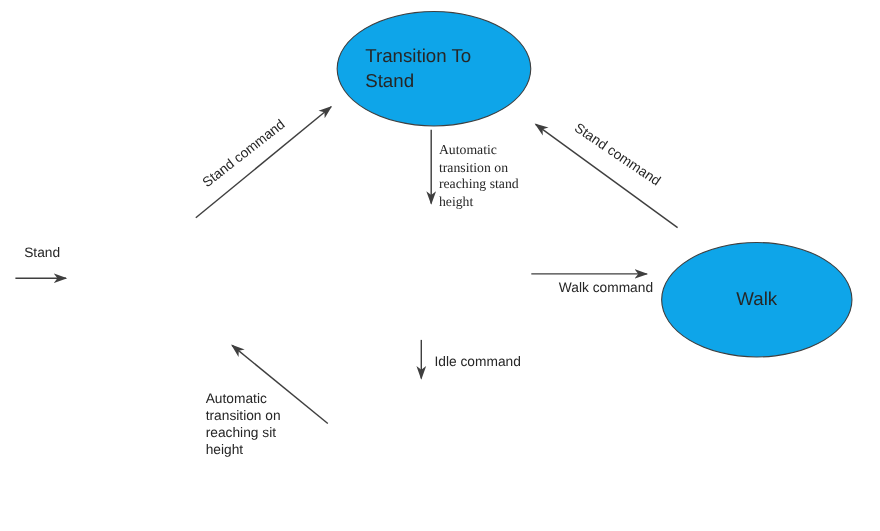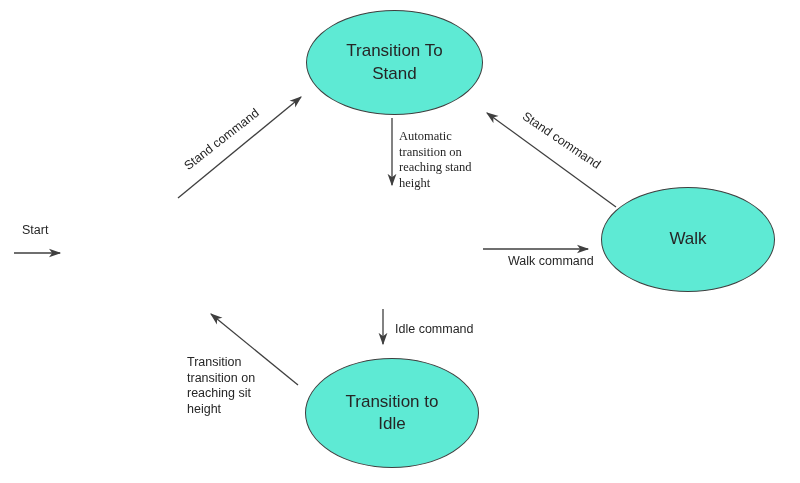--- a/index.html
+++ b/index.html
@@ -17,25 +17,24 @@
   .edge-layer {
     position: absolute;
     left: 0; top: 0;
     width: 800px; height: 483px;
   }
 
   .node {
     position: absolute;
     border: 1.4px solid #3f3f3f;
     border-radius: 50%;
-    background: #5eead4;
+    background: #0ea5e9;
     display: flex;
     align-items: center;
     justify-content: center;
-    text-align: center;
     font-size: 17px;
     line-height: 1.32;
     color: #262626;
   }
   .node .node-label { display: inline-block; }
   .node .narrow { max-width: 125px; }
 
   .edge-label {
     position: absolute;
     font-size: 12.5px;
@@ -43,21 +42,21 @@
     color: #262626;
   }
   .edge-label.rot {
     white-space: nowrap;
   }
 
   
   #node-transition-to-stand { left: 306px; top: 10px;  width: 177px; height: 105px; }
   #node-idle                { left: 78px;  top: 199px; width: 175px; height: 107px; }
   #node-stand               { left: 303px; top: 200px; width: 180px; height: 108px; }
-  #node-walk                { left: 601px; top: 187px; width: 174px; height: 105px; }
+  #node-walk                { left: 601px; top: 220px; width: 174px; height: 105px; }
   #node-transition-to-idle  { left: 305px; top: 358px; width: 174px; height: 110px; }
 
   
   #label-start          { left: 22px;  top: 223px; }
   #label-stand-cmd-left { left: 222px; top: 140px; transform: translate(-50%,-50%) rotate(-38deg); }
   #label-auto-stand     { left: 399px; top: 129px; width: 90px; font-family: Liberation Serif, serif; }
   #label-stand-cmd-right{ left: 561px; top: 141px; transform: translate(-50%,-50%) rotate(34deg); }
   #label-walk-cmd       { left: 492px; top: 254px; margin-left: 16px; }
   #label-idle-cmd       { left: 395px; top: 322px; }
   #label-auto-sit       { left: 187px; top: 355px; width: 92px; }
@@ -85,31 +84,28 @@
   <div class="node" id="node-transition-to-stand">
     <span class="node-label narrow">Transition To Stand</span>
   </div>
 
 
 
   <div class="node" id="node-walk">
     <span class="node-label">Walk</span>
   </div>
 
-  <div class="node" id="node-transition-to-idle">
-    <span class="node-label narrow">Transition to Idle</span>
-  </div>
 
-  <div class="edge-label" id="label-start">Start</div>
+  <div class="edge-label" id="label-start">Stand</div>
 
   <div class="edge-label rot" id="label-stand-cmd-left">Stand command</div>
 
   <div class="edge-label" id="label-auto-stand">Automatic transition on reaching stand height</div>
 
   <div class="edge-label rot" id="label-stand-cmd-right">Stand command</div>
 
   <div class="edge-label" id="label-walk-cmd">Walk command</div>
 
   <div class="edge-label" id="label-idle-cmd">Idle command</div>
 
-  <div class="edge-label" id="label-auto-sit">Transition transition on reaching sit height</div>
+  <div class="edge-label" id="label-auto-sit">Automatic transition on reaching sit height</div>
 
 </div>
 
 </body></html>

